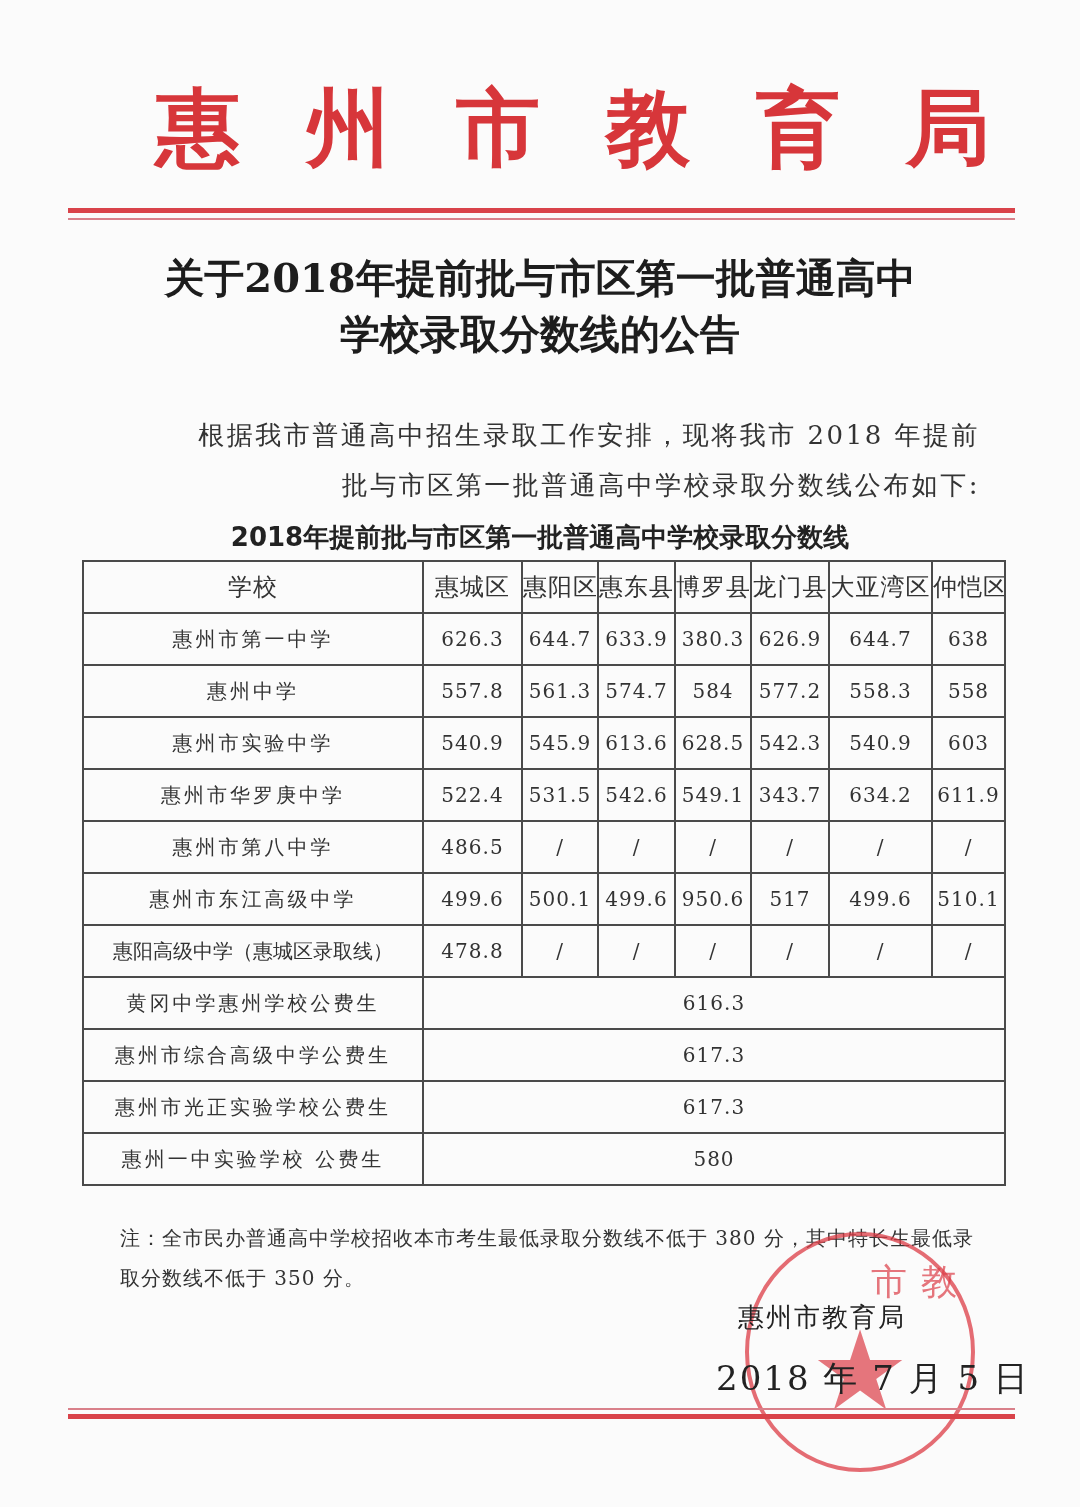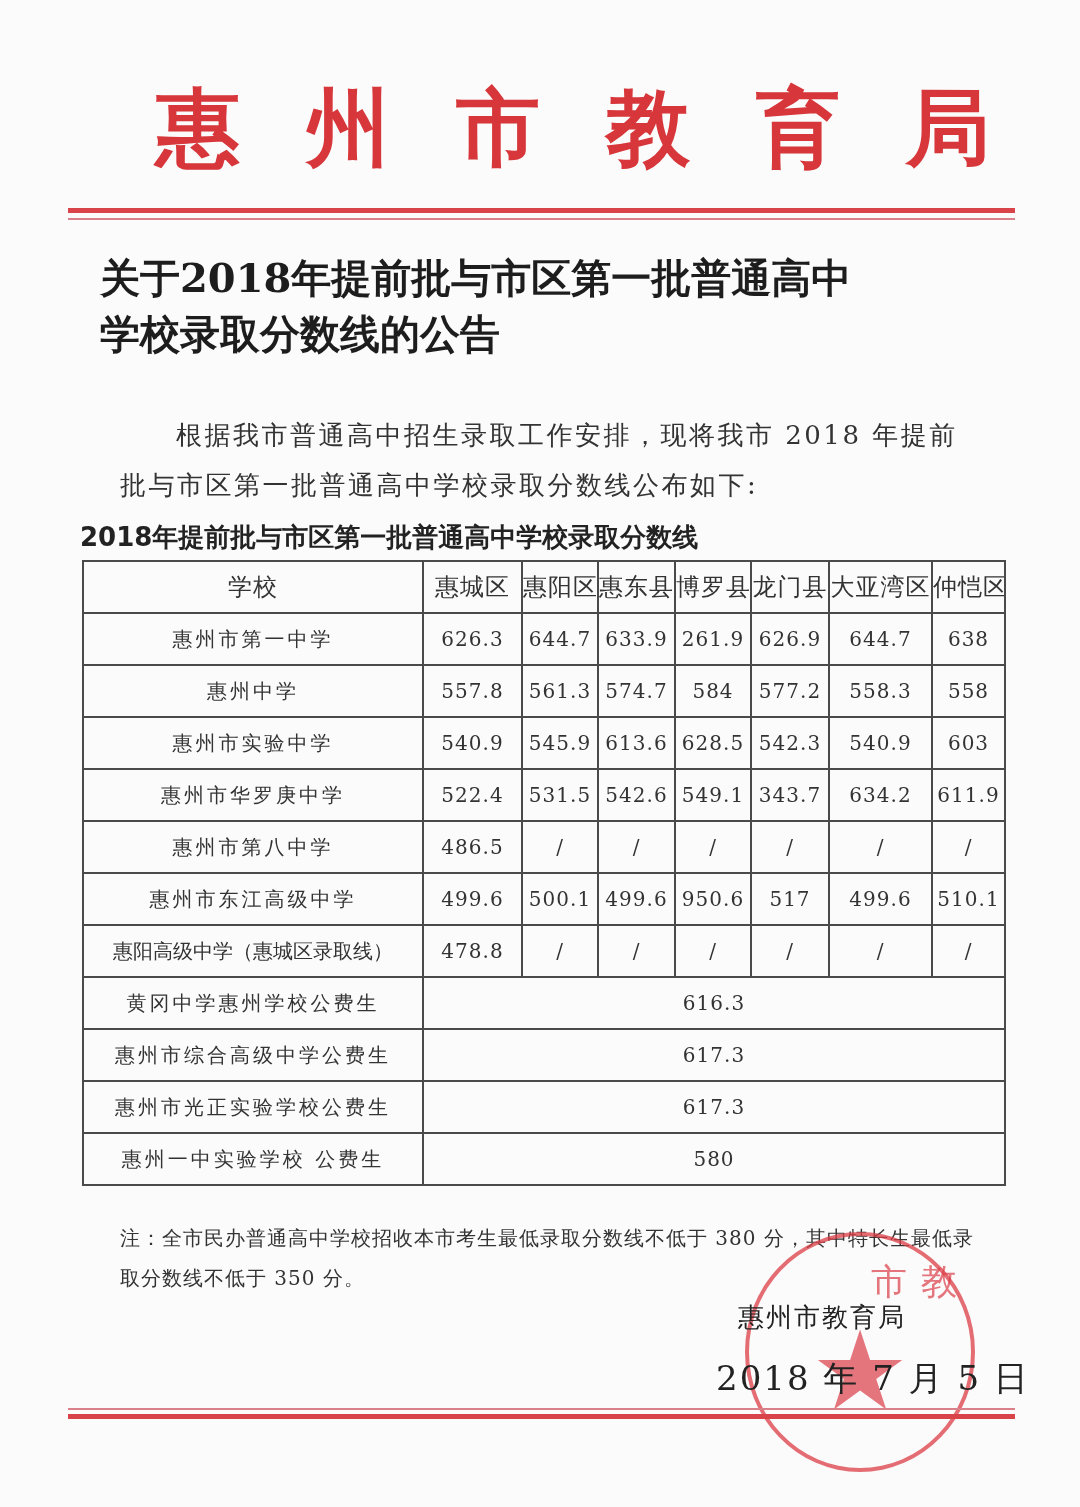--- a/index.html
+++ b/index.html
@@ -8,31 +8,31 @@
     font-family: "DejaVu Serif", "Liberation Serif", serif; color: #2a2a2a;
   }
   .masthead {
     position: absolute; top: 78px; left: 0; width: 1080px; text-align: center;
     color: #d7363a; font-size: 84px; font-weight: bold; letter-spacing: 66px; padding-left: 66px;
     font-family: "DejaVu Sans", sans-serif; line-height: 100px;
   }
   .rule-thick { position: absolute; left: 68px; width: 947px; height: 5px; background: #d9434a; }
   .rule-thin { position: absolute; left: 68px; width: 947px; height: 2px; background: #d9808a; }
   .title {
-    position: absolute; top: 250px; left: 100px; width: 880px; 
+    position: absolute; top: 250px; left: 100px; width: 880px; text-align: center;
     font-size: 40px; font-weight: bold; line-height: 56px; color: #1d1d1d;
     font-family: "DejaVu Serif", serif;
   }
   .para {
     position: absolute; top: 410px; left: 120px; width: 860px;
-    font-size: 26px; line-height: 50px; letter-spacing: 2.5px; color: #333;
+    font-size: 26px; line-height: 50px; letter-spacing: 2.5px; color: #333; text-align: right;
   }
   .para .indent { display: inline-block; width: 56px; }
   .table-caption {
-    position: absolute; top: 520px; left: 80px; width: 920px; 
+    position: absolute; top: 520px; left: 80px; width: 920px; text-align: center;
     font-size: 26px; font-weight: bold; font-family: "DejaVu Sans", sans-serif; color: #222;
   }
   table.scores {
     position: absolute; top: 560px; left: 82px; width: 922px;
     border-collapse: collapse; table-layout: fixed;
   }
   table.scores td, table.scores th {
     border: 2px solid #4a4a4a; height: 50px; text-align: center; padding: 0;
     font-size: 20px; font-weight: normal; color: #333; letter-spacing: 1px;
     font-family: "DejaVu Serif", serif; white-space: nowrap; overflow: hidden;
@@ -95,21 +95,21 @@
       <th>大亚湾区</th>
       <th>仲恺区</th>
     </tr>
   </thead>
   <tbody>
     <tr>
       <td class="school">惠州市第一中学</td>
       <td>626.3</td>
       <td>644.7</td>
       <td>633.9</td>
-      <td>261.9</td>
+      <td>380.3</td>
       <td>626.9</td>
       <td>644.7</td>
       <td>638</td>
     </tr>
     <tr>
       <td class="school">惠州中学</td>
       <td>557.8</td>
       <td>561.3</td>
       <td>574.7</td>
       <td>584</td>

